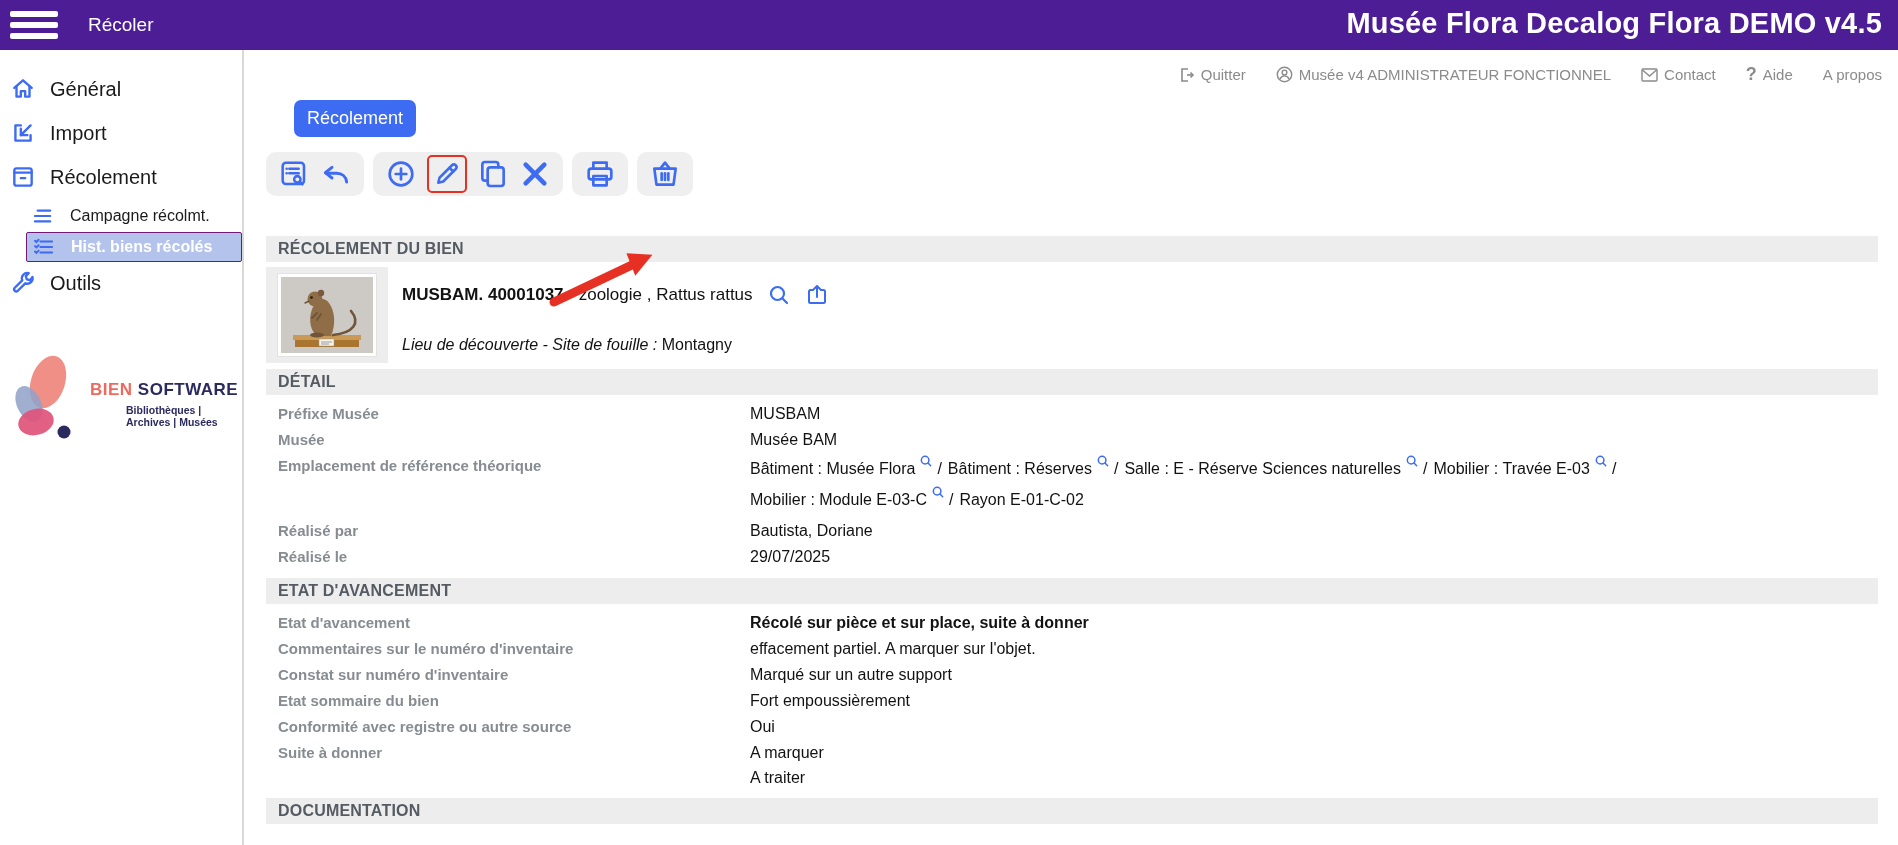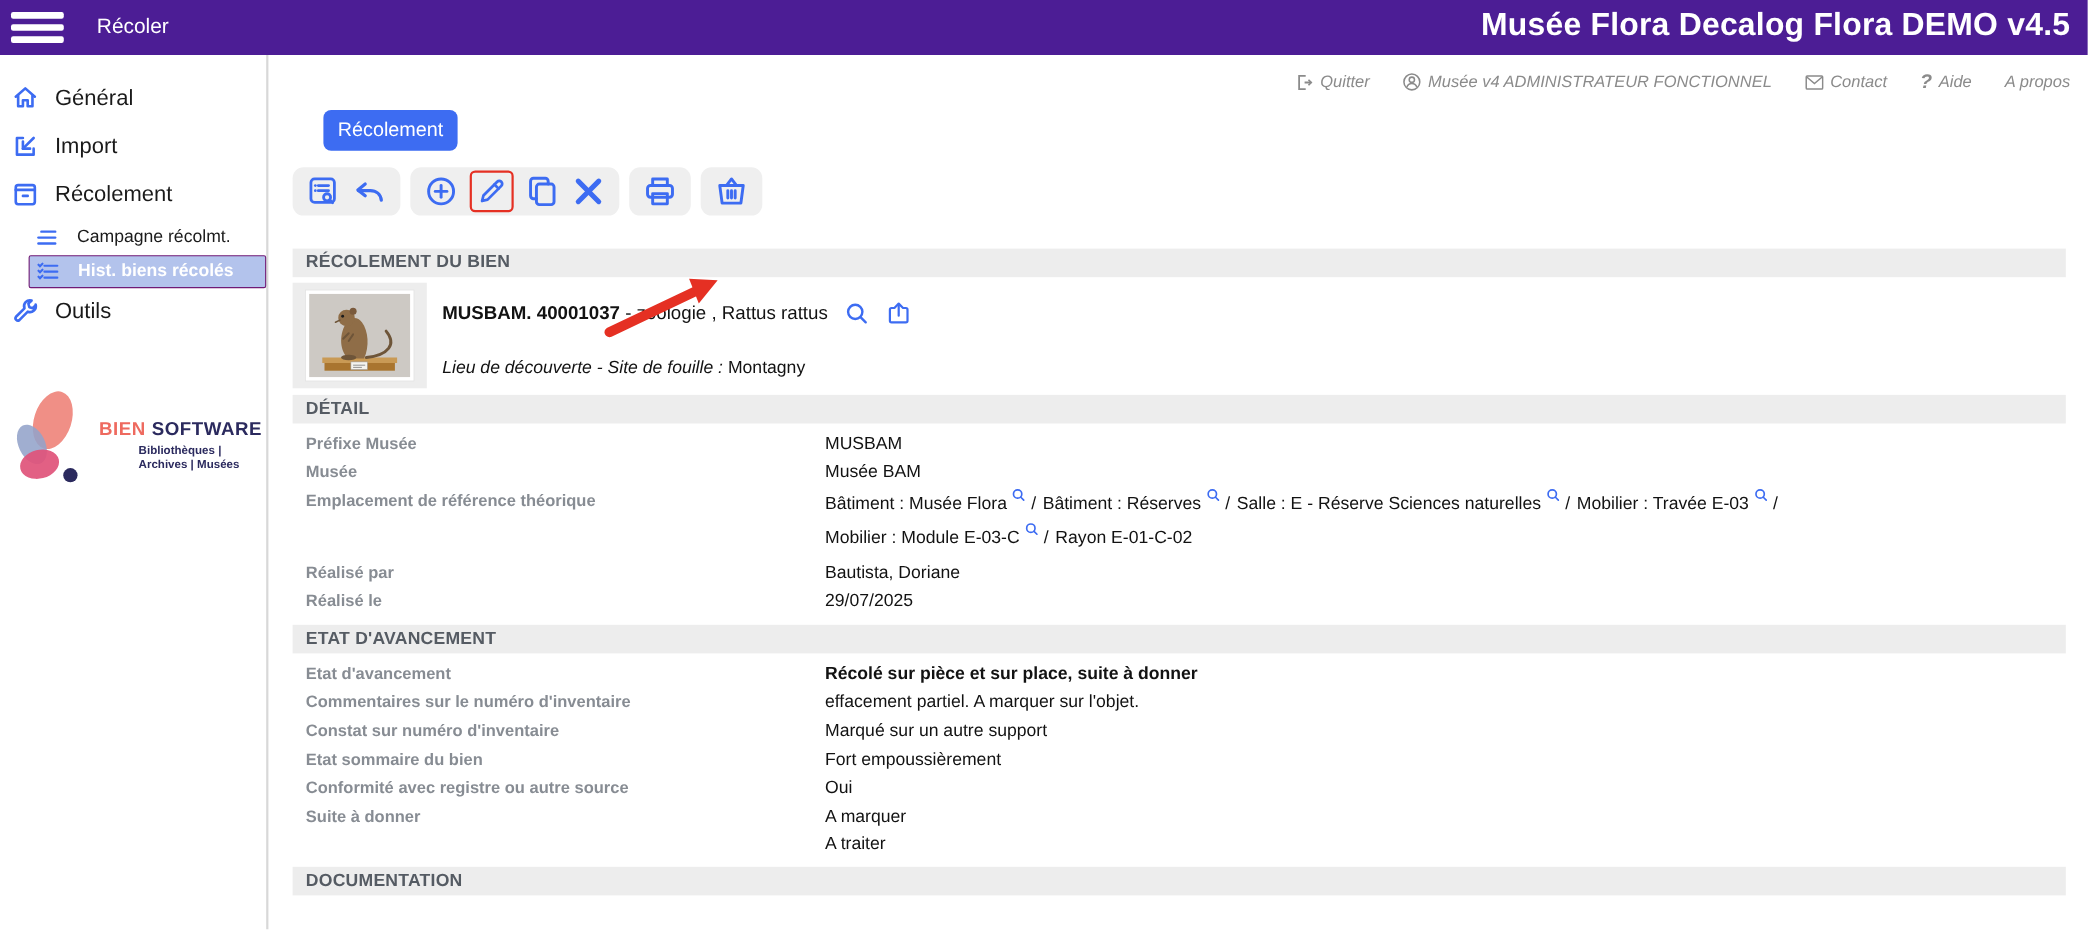--- a/index.html
+++ b/index.html
@@ -12,21 +12,21 @@
 
   
   .topbar { position:absolute; top:0; left:0; right:0; height:50px; background:#4c1d95; z-index:5; }
   .hamburger { position:absolute; left:10px; top:11px; width:48px; cursor:pointer; }
   .hamburger span { display:block; height:6px; background:#fff; border-radius:2px; margin-bottom:5px; }
   .topbar-section { position:absolute; left:88px; top:14px; color:#fff; font-size:19px; }
   .app-title { position:absolute; right:16px; top:7px; color:#fff; font-size:29px; font-weight:bold; letter-spacing:.2px; }
 
   
   .header-links { position:absolute; top:64px; right:16px; display:flex; align-items:center; gap:30px;
-                  color:#8b8b8b; font-size:15px; z-index:4;font-style:italic; }
+                  color:#8b8b8b; font-size:15px; z-index:4; }
   .hlink { display:flex; align-items:center; gap:6px; cursor:pointer; white-space:nowrap; }
   .hlink svg { stroke:#8b8b8b; }
   .qmark { font-size:18px; font-weight:bold; color:#8b8b8b; }
 
   
   .sidebar { position:absolute; top:50px; left:0; bottom:0; width:244px; background:#fff;
              border-right:2px solid #d8d8d8; z-index:3; }
   .nav { padding-top:20px; }
   .nav-item { display:flex; align-items:center; gap:14px; padding:6px 6px 6px 10px; font-size:20px;
               color:#1a1a1a; cursor:pointer; margin-bottom:6px; }
@@ -55,21 +55,21 @@
   .tgroup { background:#efefef; border-radius:10px; height:44px; display:flex; align-items:center;
             gap:10px; padding:0 12px; }
   .tbtn { background:none; border:none; padding:0; cursor:pointer; display:flex; align-items:center; }
   .tbtn svg { stroke:#3d6cf2; }
   .redbox { border:2px solid #e53023; border-radius:5px; padding:2px 3px; display:flex; }
 
   .annot-arrow { position:absolute; left:300px; top:190px; z-index:6; pointer-events:none; }
 
   .section-bar { margin-top:0; height:26px; background:#ededed; display:flex; align-items:center;
                  padding-left:12px; font-size:16px; font-weight:bold; color:#555b63; letter-spacing:.2px; }
-  .mt23 { margin-top:30px; } .mt6 { margin-top:6px; } .mt8 { margin-top:8px; }
+  .mt23 { margin-top:40px; } .mt6 { margin-top:6px; } .mt8 { margin-top:8px; }
 
   .item-row { margin-top:5px; display:flex; }
   .thumb-cell { width:122px; height:96px; background:#ededed; display:flex; align-items:center;
                 justify-content:center; flex:0 0 auto; }
   .photo-frame { background:#fff; border:1px solid #e2e2e2; padding:3px; }
   .item-info { margin-left:14px; padding-top:16px; }
   .item-line1 { display:flex; align-items:center; font-size:17px; line-height:24px; }
   .inv-number { font-weight:bold; }
   .descriptor { white-space:pre; }
   .item-line1 .iconbtn { margin-left:14px; cursor:pointer; }

